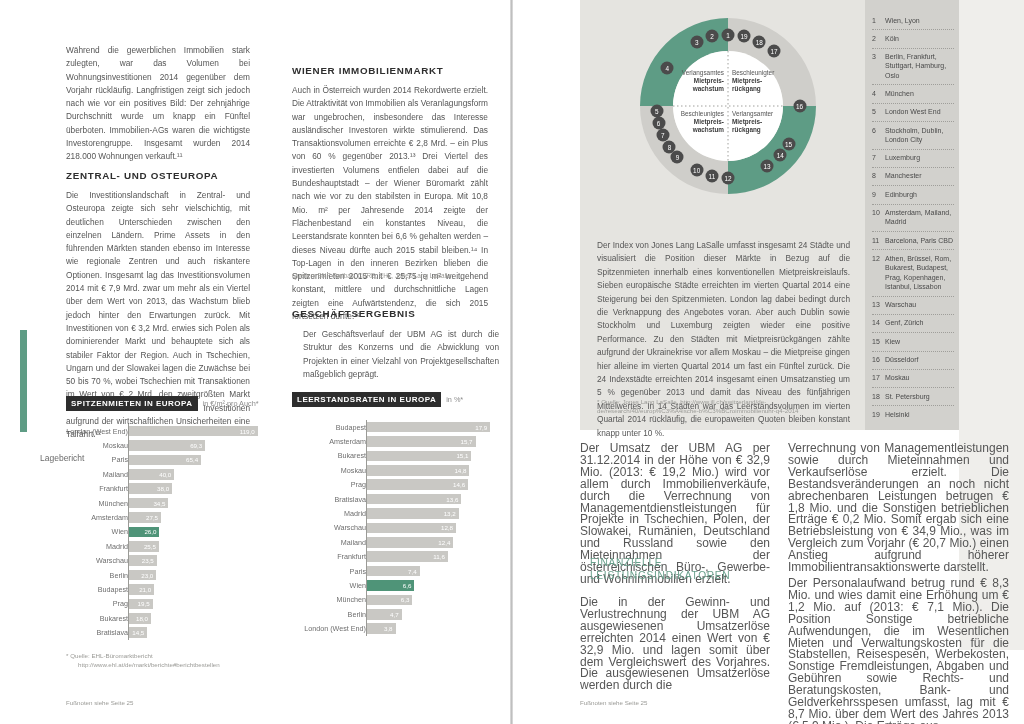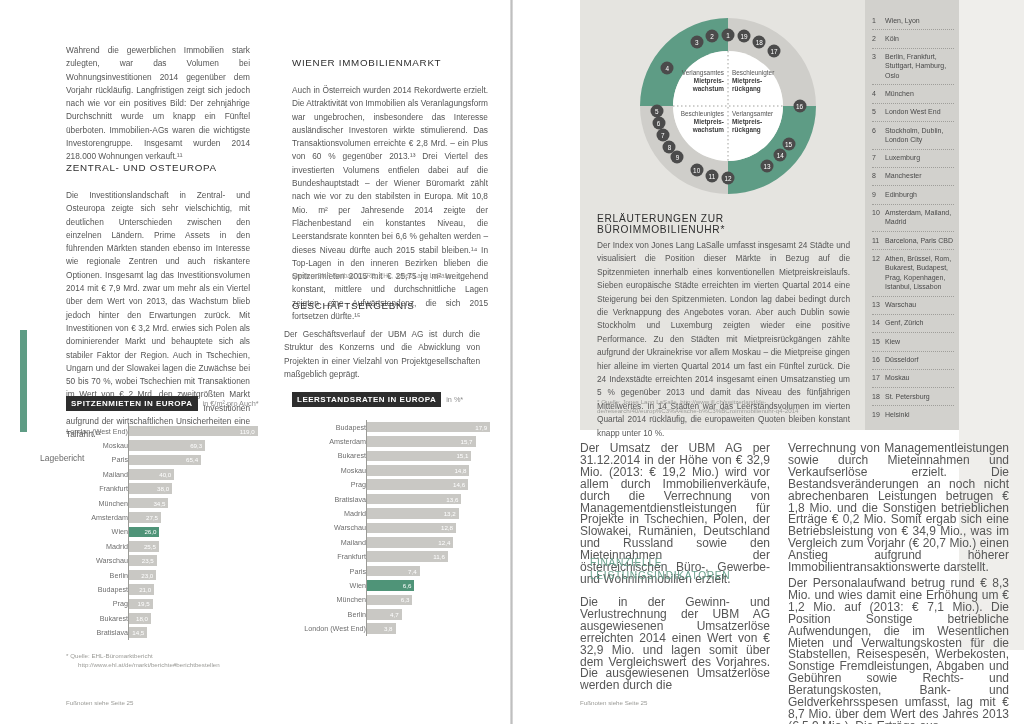--- a/index.html
+++ b/index.html
@@ -2,21 +2,21 @@
 <html><head>
 <meta charset="utf-8">
 <style>
   html,body{margin:0;padding:0;background:#fff;}
   .stage{position:relative;width:1024px;height:724px;background:#ffffff;overflow:hidden;
          font-family:"Liberation Sans",sans-serif;color:#4a4a4a;}
   .abs{position:absolute;}
   
   .body-text{font-size:8.3px;line-height:13.3px;text-align:justify;color:#565656;}
   .body-text-sm{font-size:12px;line-height:11.9px;text-align:justify;color:#565656;}
-  .h-black{font-weight:normal;color:#2e2e2e;letter-spacing:.7px;font-size:9.8px;}
+  .h-black{font-weight:bold;color:#2e2e2e;letter-spacing:.7px;font-size:9.8px;margin-top:8px;}
   .h-green{font-weight:normal;color:#69a08c;letter-spacing:.7px;font-size:10.2px;line-height:13px;margin-left:10px;}
   .tiny{font-size:6.2px;color:#9a9a96;line-height:8.6px;}
   .src{font-size:6.4px;color:#9a9a96;}
   
   .accent-bar{width:7px;background:#5e9c85;}
   .side-label{font-size:8.5px;color:#6b6b6b;transform:rotate(-90deg);transform-origin:left top;white-space:nowrap;}
   
   .gutter{width:3px;background:linear-gradient(to right,#e2e2e2,#bfbfbf,#e2e2e2);}
   
   .chart-hd{display:flex;align-items:center;gap:5px;}
@@ -193,21 +193,21 @@
     <div class="abs" style="left:66px;top:652px;width:190px;">
       <div class="tiny" style="padding-left:12px;text-indent:-12px;">* Quelle: EHL-Büromarktbericht</div>
       <div class="tiny" style="padding-left:12px;"><a class="fn" href="#">http://www.ehl.at/de/markt/berichte#berichtbestellen</a></div>
     </div>
     <div class="abs tiny" style="left:66px;top:699px;">Fußnoten siehe Seite 25</div>
 
     <div class="abs h-black" style="left:292px;top:57px;width:196px;">WIENER IMMOBILIENMARKT</div>
     <div class="abs body-text" style="left:292px;top:84px;width:196px;">Auch in Österreich wurden 2014 Rekordwerte erzielt. Die Attraktivität von Immobilien als Veranlagungsform war ungebrochen, insbesondere das Interesse ausländischer Investoren wirkte stimulierend. Das Transaktionsvolumen erreichte € 2,8 Mrd. – ein Plus von 60 % gegenüber 2013.¹³ Drei Viertel des investierten Volumens entfielen dabei auf die Bundeshauptstadt – der Wiener Büromarkt zählt nach wie vor zu den stabilsten in Europa. Mit 10,8 Mio. m² per Jahresende 2014 zeigte der Flächenbestand ein konstantes Niveau, die Leerstandsrate konnten bei 6,6 % gehalten werden – dieses Niveau dürfte auch 2015 stabil bleiben.¹⁴ In Top-Lagen in den inneren Bezirken blieben die Spitzenmieten 2015 mit € 25,75 je m² weitgehend konstant, mittlere und durchschnittliche Lagen zeigten eine Aufwärtstendenz, die sich 2015 fortsetzen dürfte.¹⁵</div>
     <div class="abs src" style="left:292px;top:272px;width:196px;">Quellen: BNP Paribas, CBRE, EHL, Jones Lang LaSalle</div>
     <div class="abs h-black" style="left:292px;top:300px;width:196px;">GESCHÄFTSERGEBNIS</div>
-    <div class="abs body-text" style="left:284px;top:328px;width:196px;">Der Geschäftsverlauf der UBM AG ist durch die Struktur des Konzerns und die Abwicklung von Projekten in einer Vielzahl von Projektgesellschaften maßgeblich geprägt.</div>
+    <div class="abs body-text" style="left:303px;top:328px;width:196px;">Der Geschäftsverlauf der UBM AG ist durch die Struktur des Konzerns und die Abwicklung von Projekten in einer Vielzahl von Projektgesellschaften maßgeblich geprägt.</div>
 
     <div class="abs chart-hd" style="left:292px;top:392px;">
       <span class="hd-box">LEERSTANDSRATEN IN EUROPA</span>
       <span class="hd-unit">in %*</span>
     </div>
     <div class="abs chart-2" style="left:292px;top:420px;width:200px;">
         <div class="chart-row">
           <div class="c-label">Budapest</div>
           <div class="c-area">
             <div class="c-bar" style="width: 96.2366%; background: rgb(201, 200, 196);">
@@ -376,21 +376,20 @@
           <div class="dot" style="left: 126.942px; top: 147.965px;">13</div>
           <div class="dot" style="left: 140.292px; top: 136.763px;">14</div>
           <div class="dot" style="left: 148.635px; top: 125.889px;">15</div>
           <div class="dot" style="left: 159.5px; top: 88px;">16</div>
           <div class="dot" style="left: 133.959px; top: 33.2278px;">17</div>
           <div class="dot" style="left: 119.344px; top: 23.7362px;">18</div>
           <div class="dot" style="left: 104.084px; top: 18.3325px;">19</div>
         </div>
     </div>
 
-    <div class="abs h-black" style="left:84px;top:213px;width:256px;font-size:10.2px;">ERLÄUTERUNGEN ZUR BÜROIMMOBILIENUHR*</div>
     <div class="abs body-text" style="left:84px;top:239px;width:253px;line-height:13.4px;">Der Index von Jones Lang LaSalle umfasst insgesamt 24 Städte und visualisiert die Position dieser Märkte in Bezug auf die Spitzenmieten innerhalb eines konventionellen Mietpreiskreislaufs. Sieben europäische Städte erreichten im vierten Quartal 2014 eine Steigerung bei den Spitzenmieten. London lag dabei bedingt durch die Verknappung des Angebotes voran. Aber auch Dublin sowie Stockholm und Luxemburg zeigten wieder eine positive Performance. Zu den Städten mit Mietpreisrückgängen zählte aufgrund der Ukrainekrise vor allem Moskau – die Mietpreise gingen hier alleine im vierten Quartal 2014 um fast ein Fünftel zurück. Die 24 Indexstädte erreichten 2014 insgesamt einen Umsatzanstieg um 5 % gegenüber 2013 und damit das Niveau des fünfjährigen Mittelwertes. In 14 Städten war das Leerstandsvolumen im vierten Quartal 2014 rückläufig, die europaweiten Quoten bleiben konstant knapp unter 10 %.</div>
     <div class="abs tiny" style="left:84px;top:398px;width:253px;">
       <a class="fn" href="#">* Quelle: Jones Lang LaSalle, http://www.jll.ch/switzerland/de-de/research/40/europ%C3%A4ische-b%C3%BCroimmobilienuhr-q4-2014</a>
     </div>
 
     <div class="abs" id="city-list" style="left:359px;top:12px;width:82px;">
         <div class="city">
           <span class="n">1</span>
           <span>Wien, Lyon</span>
         </div>

